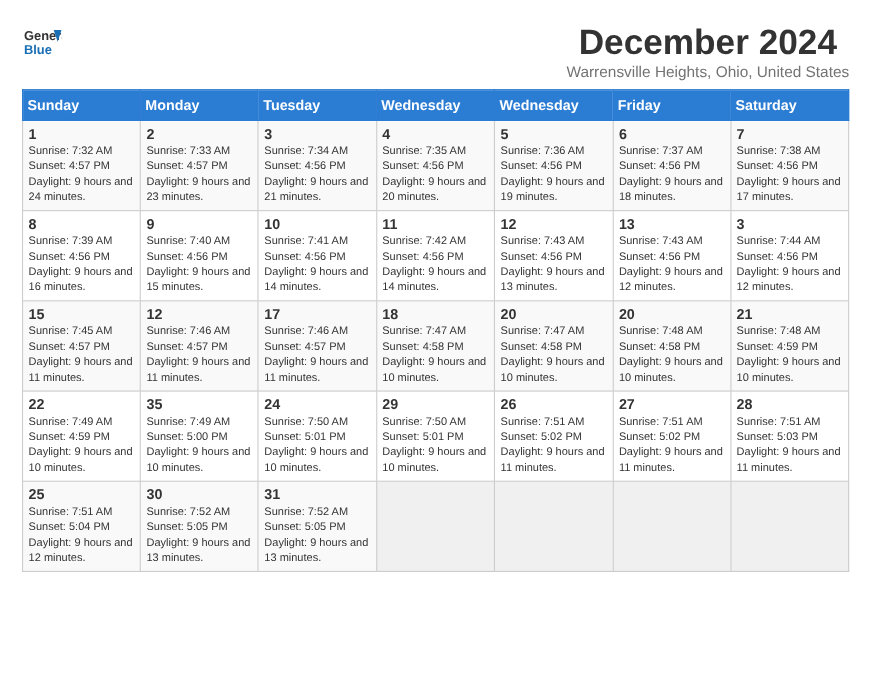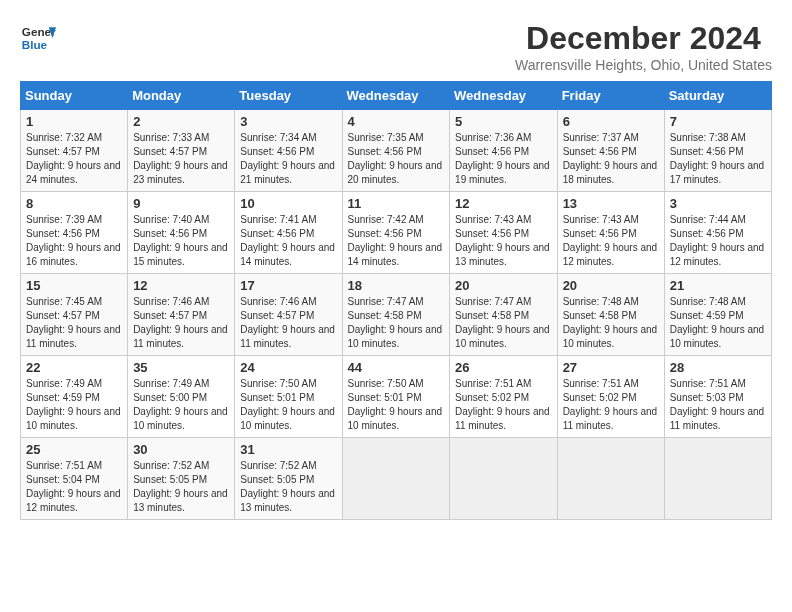--- a/index.html
+++ b/index.html
@@ -305,21 +305,21 @@
       </td>
         <td>
         <span class="day-num">24</span>
         <div class="day-info">
           Sunrise: 7:50 AM<br>
           Sunset: 5:01 PM<br>
           Daylight: 9 hours and 10 minutes.
         </div>
       </td>
         <td>
-        <span class="day-num">44</span>
+        <span class="day-num">29</span>
         <div class="day-info">
           Sunrise: 7:50 AM<br>
           Sunset: 5:01 PM<br>
           Daylight: 9 hours and 10 minutes.
         </div>
       </td>
         <td>
         <span class="day-num">26</span>
         <div class="day-info">
           Sunrise: 7:51 AM<br>

